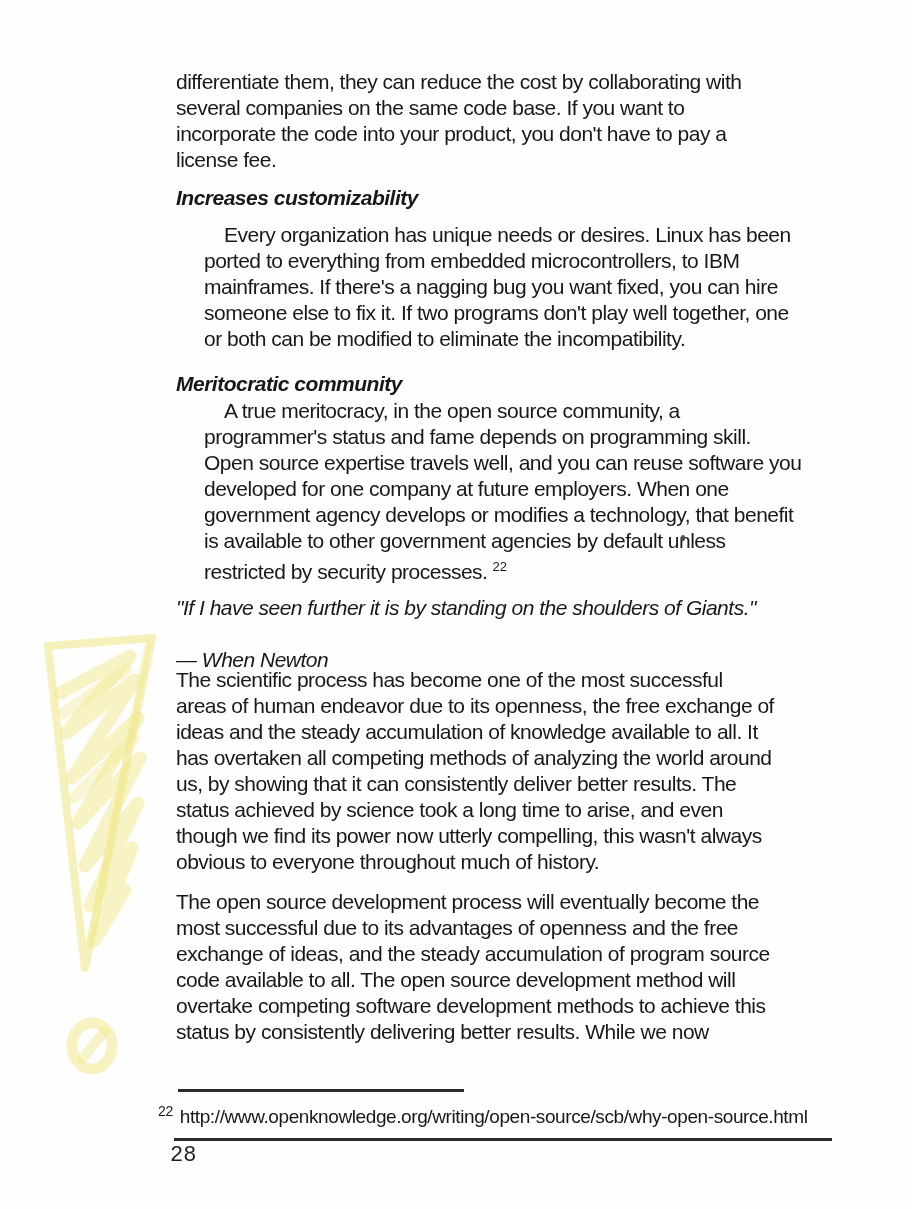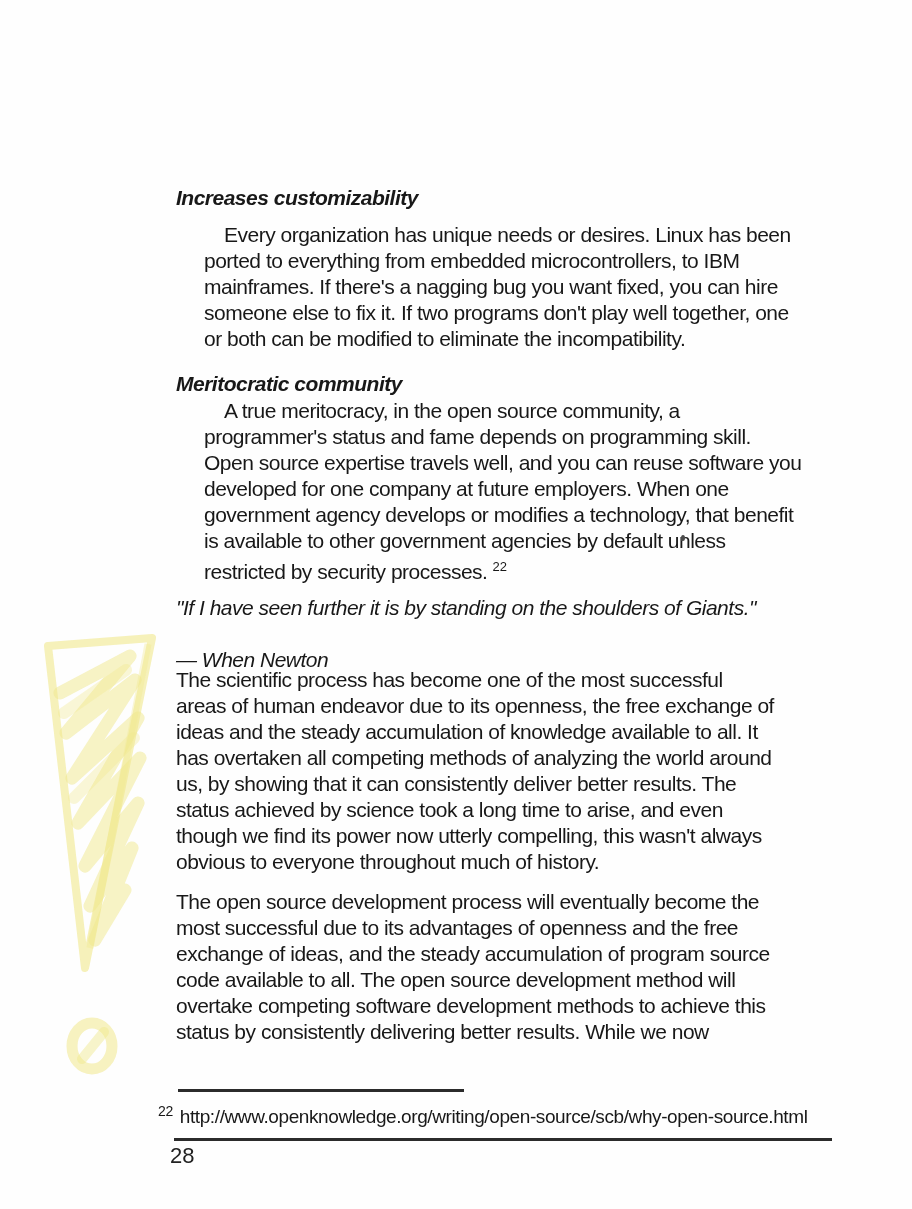--- a/index.html
+++ b/index.html
@@ -21,21 +21,21 @@
   .quote{font-style:italic;}
   .fn-ref{font-size:13px;margin-left:5px;letter-spacing:0;}
   .rule{position:absolute;background:#2b2b2b;}
   #footnote{
     position:absolute;left:158px;top:1103px;width:720px;
     font-size:19px;letter-spacing:-0.4px;white-space:nowrap;
   }
   #footnote sup{font-size:14px;margin-right:7px;}
   #page-number{
     position:absolute;left:170px;top:1143px;
-    font-family:Liberation Sans, sans-serif;font-size:22px;color:#222;
+    font-family:Liberation Mono, monospace;font-size:22px;color:#222;
   }
   #highlighter{position:absolute;left:30px;top:618px;}
   #ink-speck{
     position:absolute;left:681px;top:535px;width:4px;height:6px;
     background:#4c4c4c;border-radius:50% 50% 50% 20%;
   }
 </style>
 </head>
 <body>
 
@@ -46,20 +46,24 @@
     <path d="M122 20 L18 28 L55 350 L122 20 Z" stroke="currentColor" stroke-width="8" stroke-linejoin="round" opacity="0.6"></path>
     <path d="M118 26 L60 330" stroke="currentColor" stroke-width="7" opacity="0.35"></path>
 
     <path d="M30 75 L100 38 L36 115 L105 62 L42 160 L108 100 L48 205 L110 140 L55 248 L108 185 L60 288 L102 230 L65 322 L95 272" stroke="currentColor" stroke-width="13" stroke-linejoin="round" stroke-linecap="round" opacity="0.5"></path>
     <path d="M34 95 L96 52 M44 180 L104 120" stroke="currentColor" stroke-width="12" stroke-linecap="round" opacity="0.35"></path>
 
     <ellipse cx="62" cy="428" rx="20" ry="23" stroke="currentColor" stroke-width="11" opacity="0.55"></ellipse>
     <path d="M52 441 L74 414" stroke="currentColor" stroke-width="10" stroke-linecap="round" opacity="0.45"></path>
   </svg>
 
+  <p class="txt" style="top:48px">differentiate them, they can reduce the cost by collaborating with
+several companies on the same code base. If you want to
+incorporate the code into your product, you don't have to pay a
+license fee.</p>
 
   <h3 class="txt heading" style="top:164px">Increases customizability</h3>
   <p class="txt indent" style="top:201px">Every organization has unique needs or desires. Linux has been
 ported to everything from embedded microcontrollers, to IBM
 mainframes. If there's a nagging bug you want fixed, you can hire
 someone else to fix it. If two programs don't play well together, one
 or both can be modified to eliminate the incompatibility.</p>
 
   <h3 class="txt heading" style="top:350px">Meritocratic community</h3>
   <p class="txt indent" style="top:377px"><span>A true meritocracy, in the open source community, a

